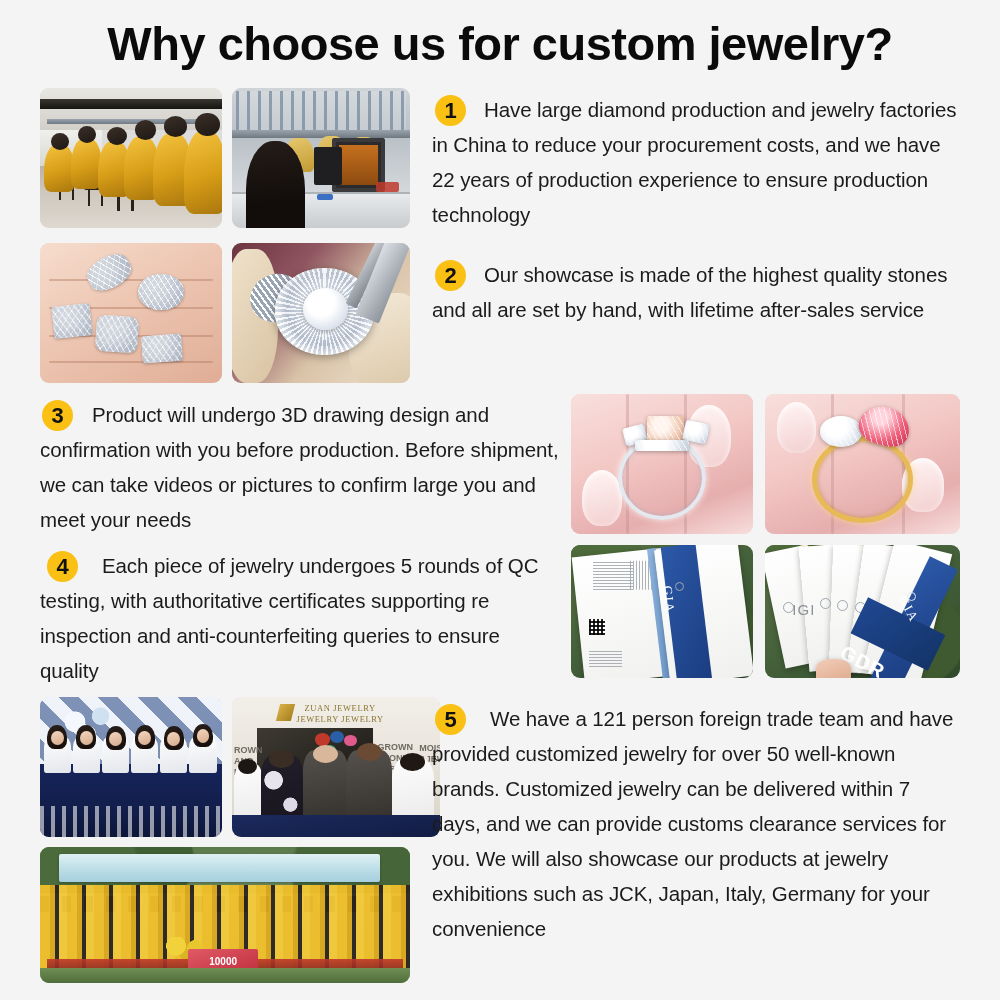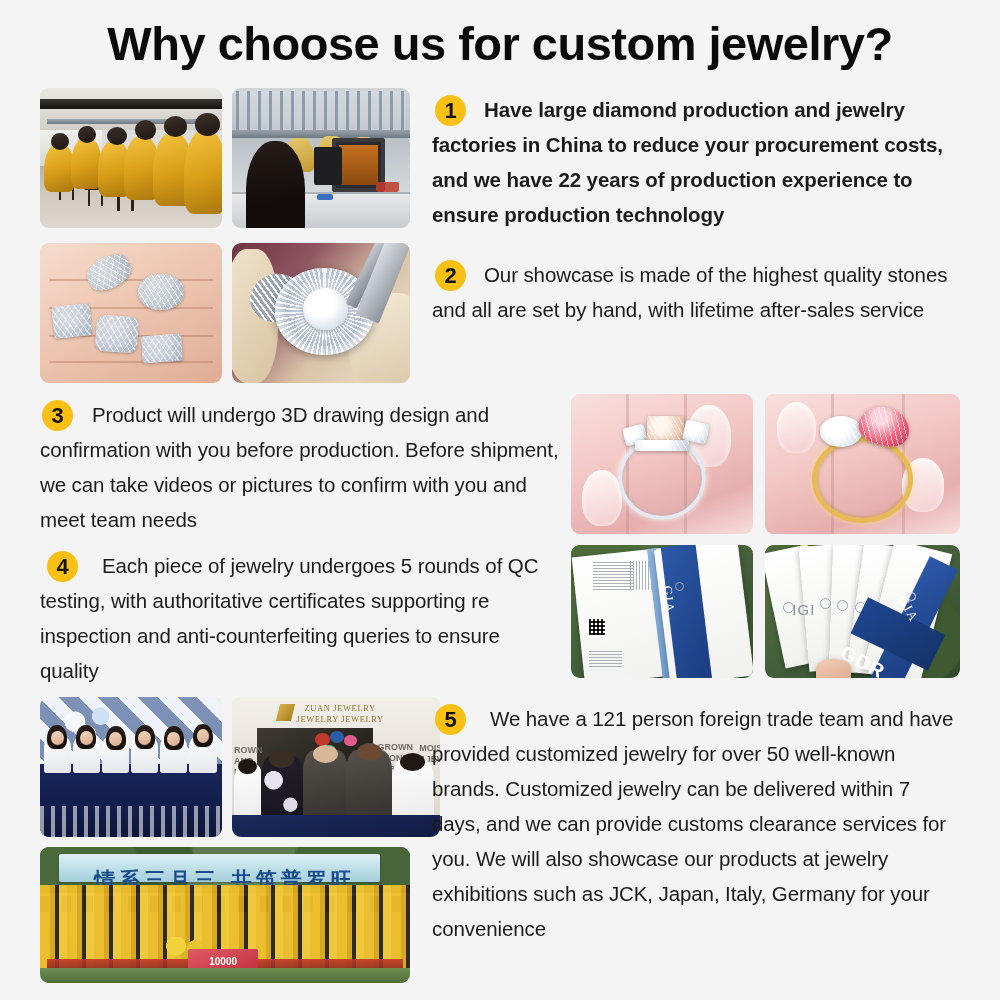--- a/index.html
+++ b/index.html
@@ -501,21 +501,21 @@
       </div>
     <div class="monitor2"></div>
     <div class="deskfront"></div>
     <div class="bluebox"></div>
     <div class="redbox"></div>
     <div class="woman"></div>
   </div>
 </div>
 
 <div class="badge" style="left:435px; top:95px;">1</div>
-<div class="para" style="left:432px; top:92px; width:530px; text-indent:52px;font-weight:bold;">Have large diamond production and jewelry factories in China to reduce your procurement costs, and we have 22 years of production experience to ensure production technology</div>
+<div class="para" style="left:432px; top:92px; width:530px; text-indent:52px;">Have large diamond production and jewelry factories in China to reduce your procurement costs, and we have 22 years of production experience to ensure production technology</div>
 
 <div class="photo p3" style="left:40px; top:243px; width:182px; height:140px;">
   <div class="inner">
     <div class="palm"></div>
     <div class="crease" style="top:26%;"></div>
     <div class="crease" style="top:46%;"></div>
     <div class="crease" style="top:66%;"></div>
     <div class="crease" style="top:84%;"></div>
     <div class="gem g-marq" style="left:26%; top:10%; width:24%; height:22%;"></div>
     <div class="gem g-oval" style="left:54%; top:22%; width:25%; height:26%;"></div>
@@ -535,21 +535,21 @@
     <div class="center"></div>
     <div class="tweez2"></div>
     <div class="tweez"></div>
   </div>
 </div>
 
 <div class="badge" style="left:435px; top:260px;">2</div>
 <div class="para" style="left:432px; top:257px; width:530px; text-indent:52px;">Our showcase is made of the highest quality stones and all are set by hand, with lifetime after-sales service</div>
 
 <div class="badge" style="left:42px; top:400px;">3</div>
-<div class="para" style="left:40px; top:397px; width:520px; text-indent:52px;">Product will undergo 3D drawing design and confirmation with you before production. Before shipment, we can take videos or pictures to confirm with you and meet team needs</div>
+<div class="para" style="left:40px; top:397px; width:520px; text-indent:52px;">Product will undergo 3D drawing design and confirmation with you before production. Before shipment, we can take videos or pictures to confirm large you and meet your needs</div>
 
 <div class="photo" style="left:571px; top:394px; width:182px; height:140px;">
   <div class="inner hand">
     <div class="fingerline" style="left:30%; top:0; height:100%;"></div>
     <div class="fingerline" style="left:62%; top:0; height:100%;"></div>
     <div class="nail" style="left:64%; top:8%; width:24%; height:44%;"></div>
     <div class="nail" style="left:6%;  top:54%; width:22%; height:40%;"></div>
     <div class="ringshank shank-silver" style="left:26%; top:30%; width:48%; height:60%; border-width:4px;"></div>
     <div class="stone stone-white stone-fac" style="left:29%; top:23%; width:12%; height:13%; border-radius:3px; transform:rotate(-14deg);"></div>
     <div class="stone stone-peach stone-fac" style="left:42%; top:16%; width:20%; height:20%; border-radius:3px;"></div>
@@ -676,21 +676,20 @@
 </div>
 
 <div class="badge" style="left:435px; top:704px;">5</div>
 <div class="para" style="left:432px; top:701px; width:530px; text-indent:58px;">We have a 121 person foreign trade team and have provided customized jewelry for over 50 well-known brands. Customized jewelry can be delivered within 7 days, and we can provide customs clearance services for you. We will also showcase our products at jewelry exhibitions such as JCK, Japan, Italy, Germany for your convenience</div>
 
 <div class="photo p11" style="left:40px; top:847px; width:370px; height:136px;">
   <div class="inner">
     <div class="sky"></div>
     <div class="trees"></div>
     <div class="banner"></div>
-    <div class="bannertext">情系三月三 共筑普罗旺</div>
     <div class="heads"></div>
     <div class="crowd"></div>
     <div class="redbench"></div>
     <div class="flowers2"></div>
     <div class="sign"></div>
     <div class="signtext" style="left:40%; width:19%;">10000</div>
     <div class="grass"></div>
   </div>
 </div>
 

